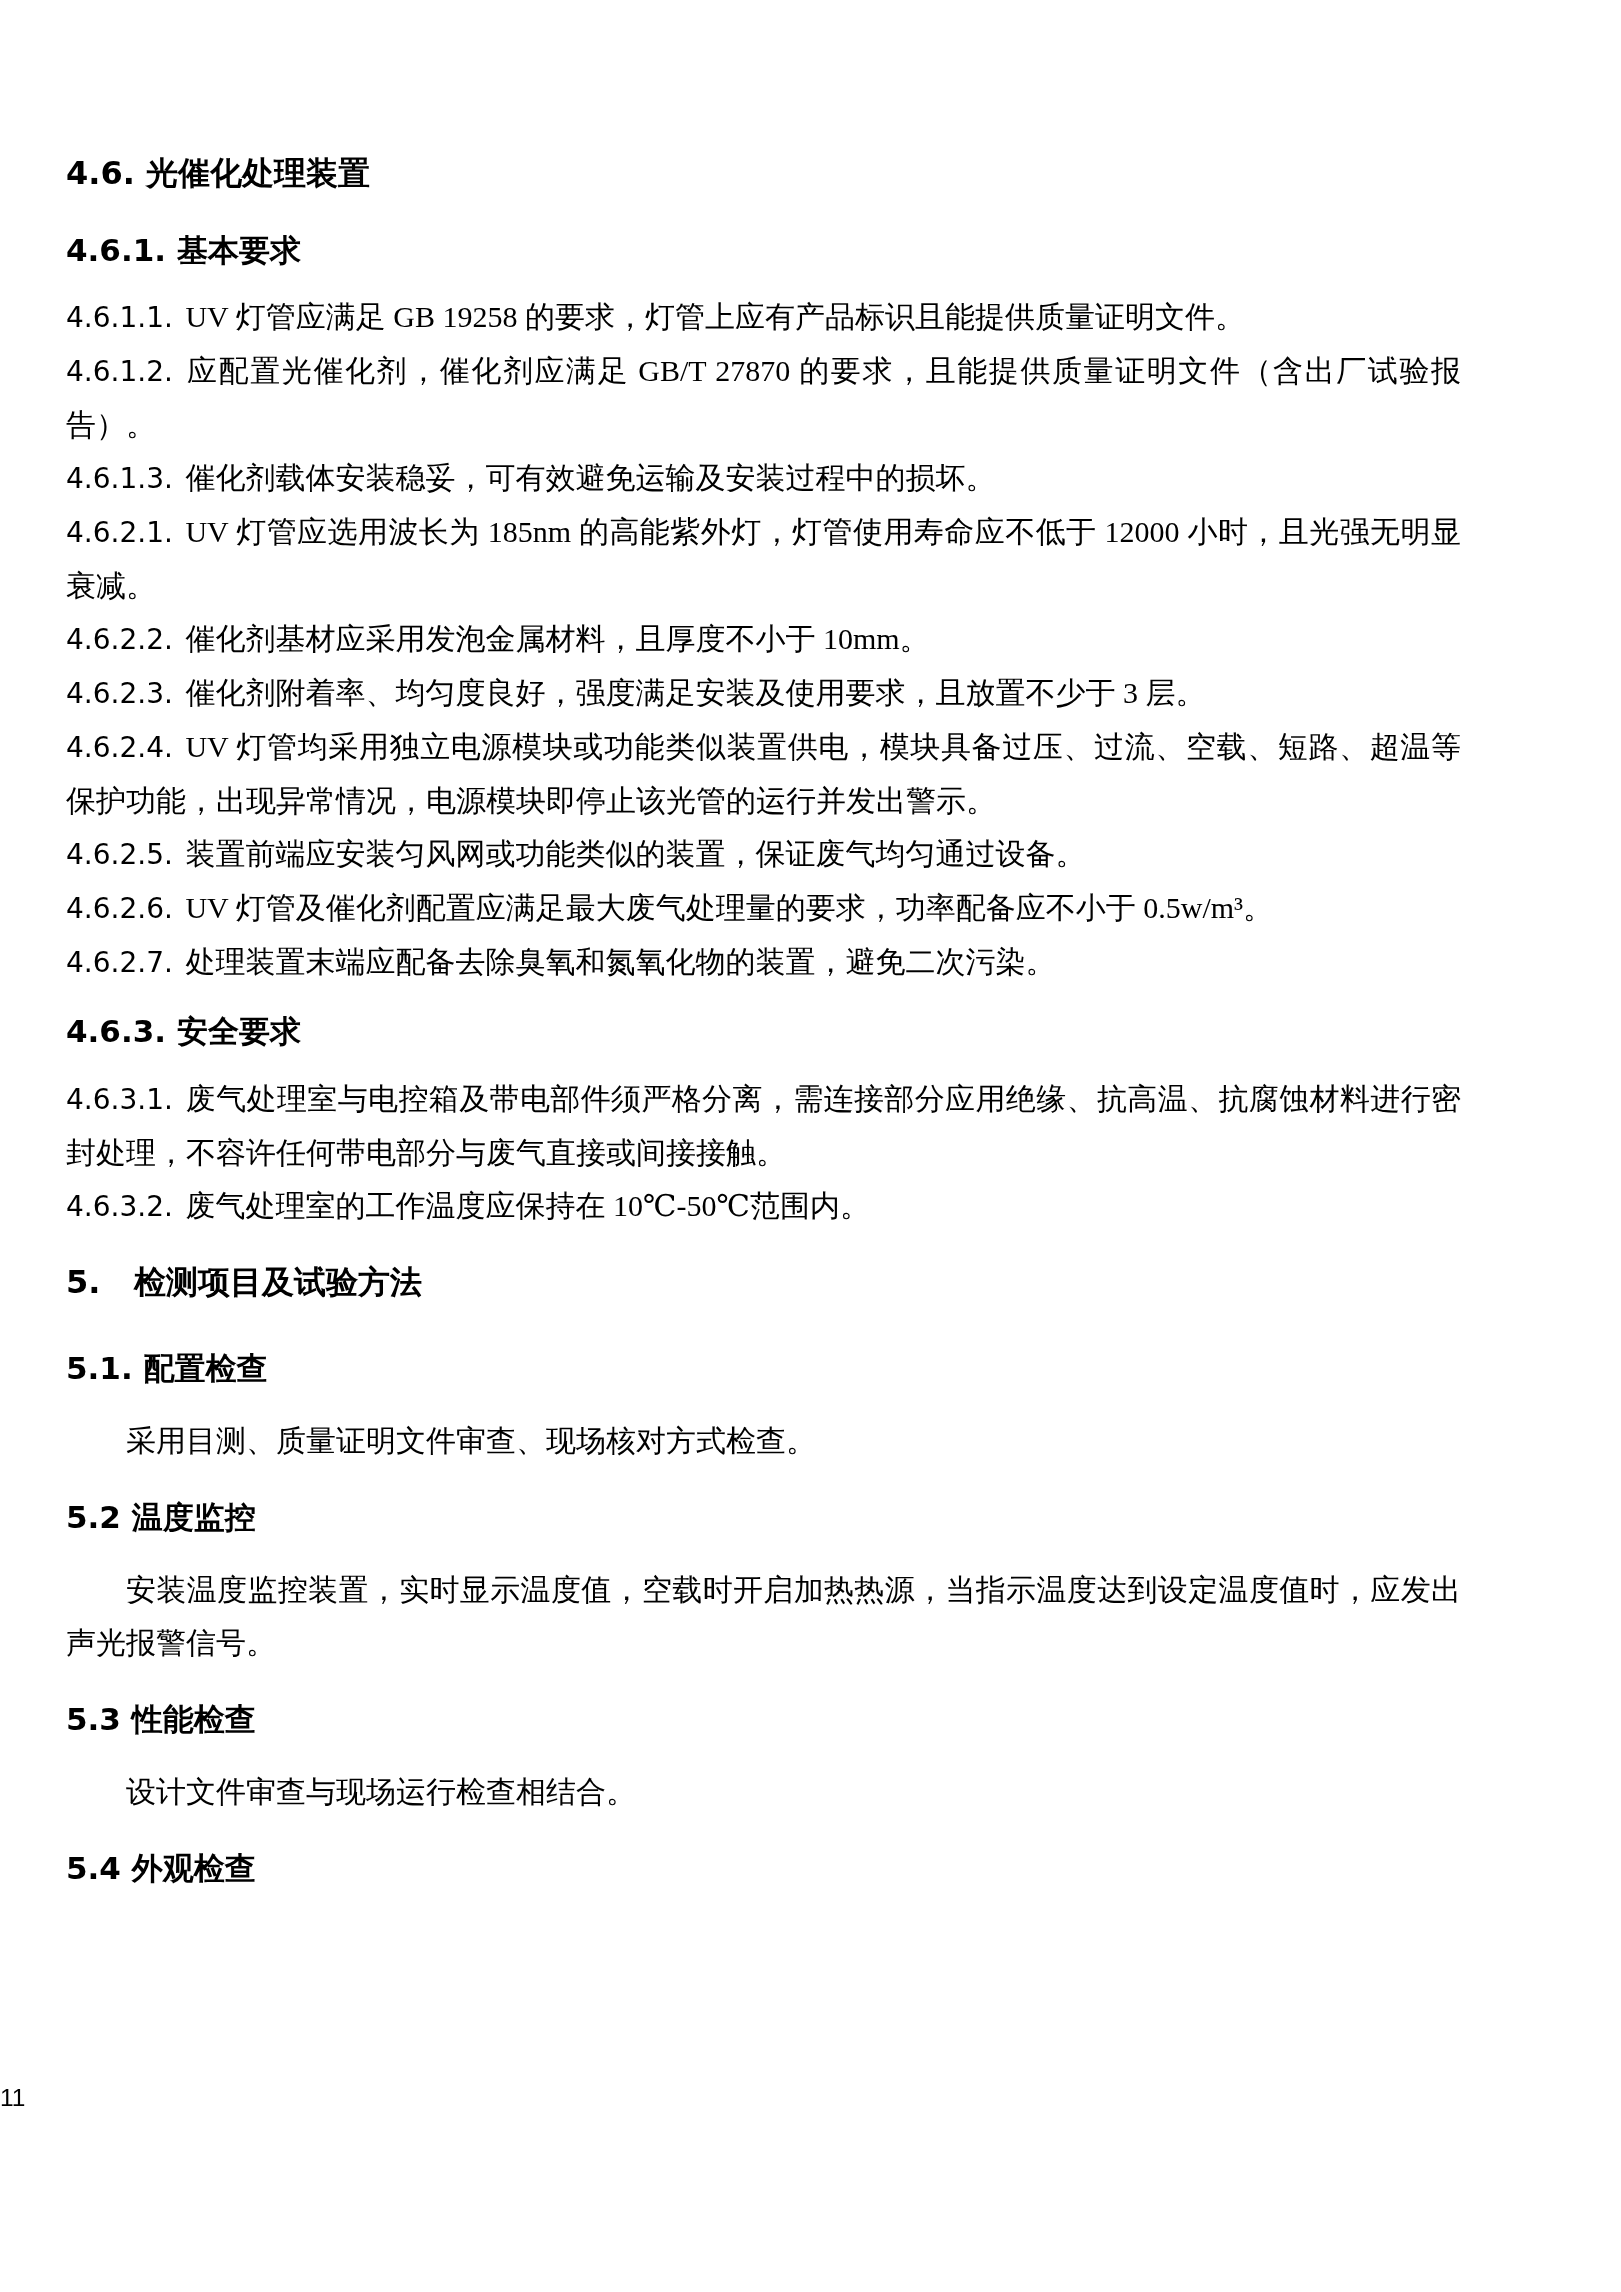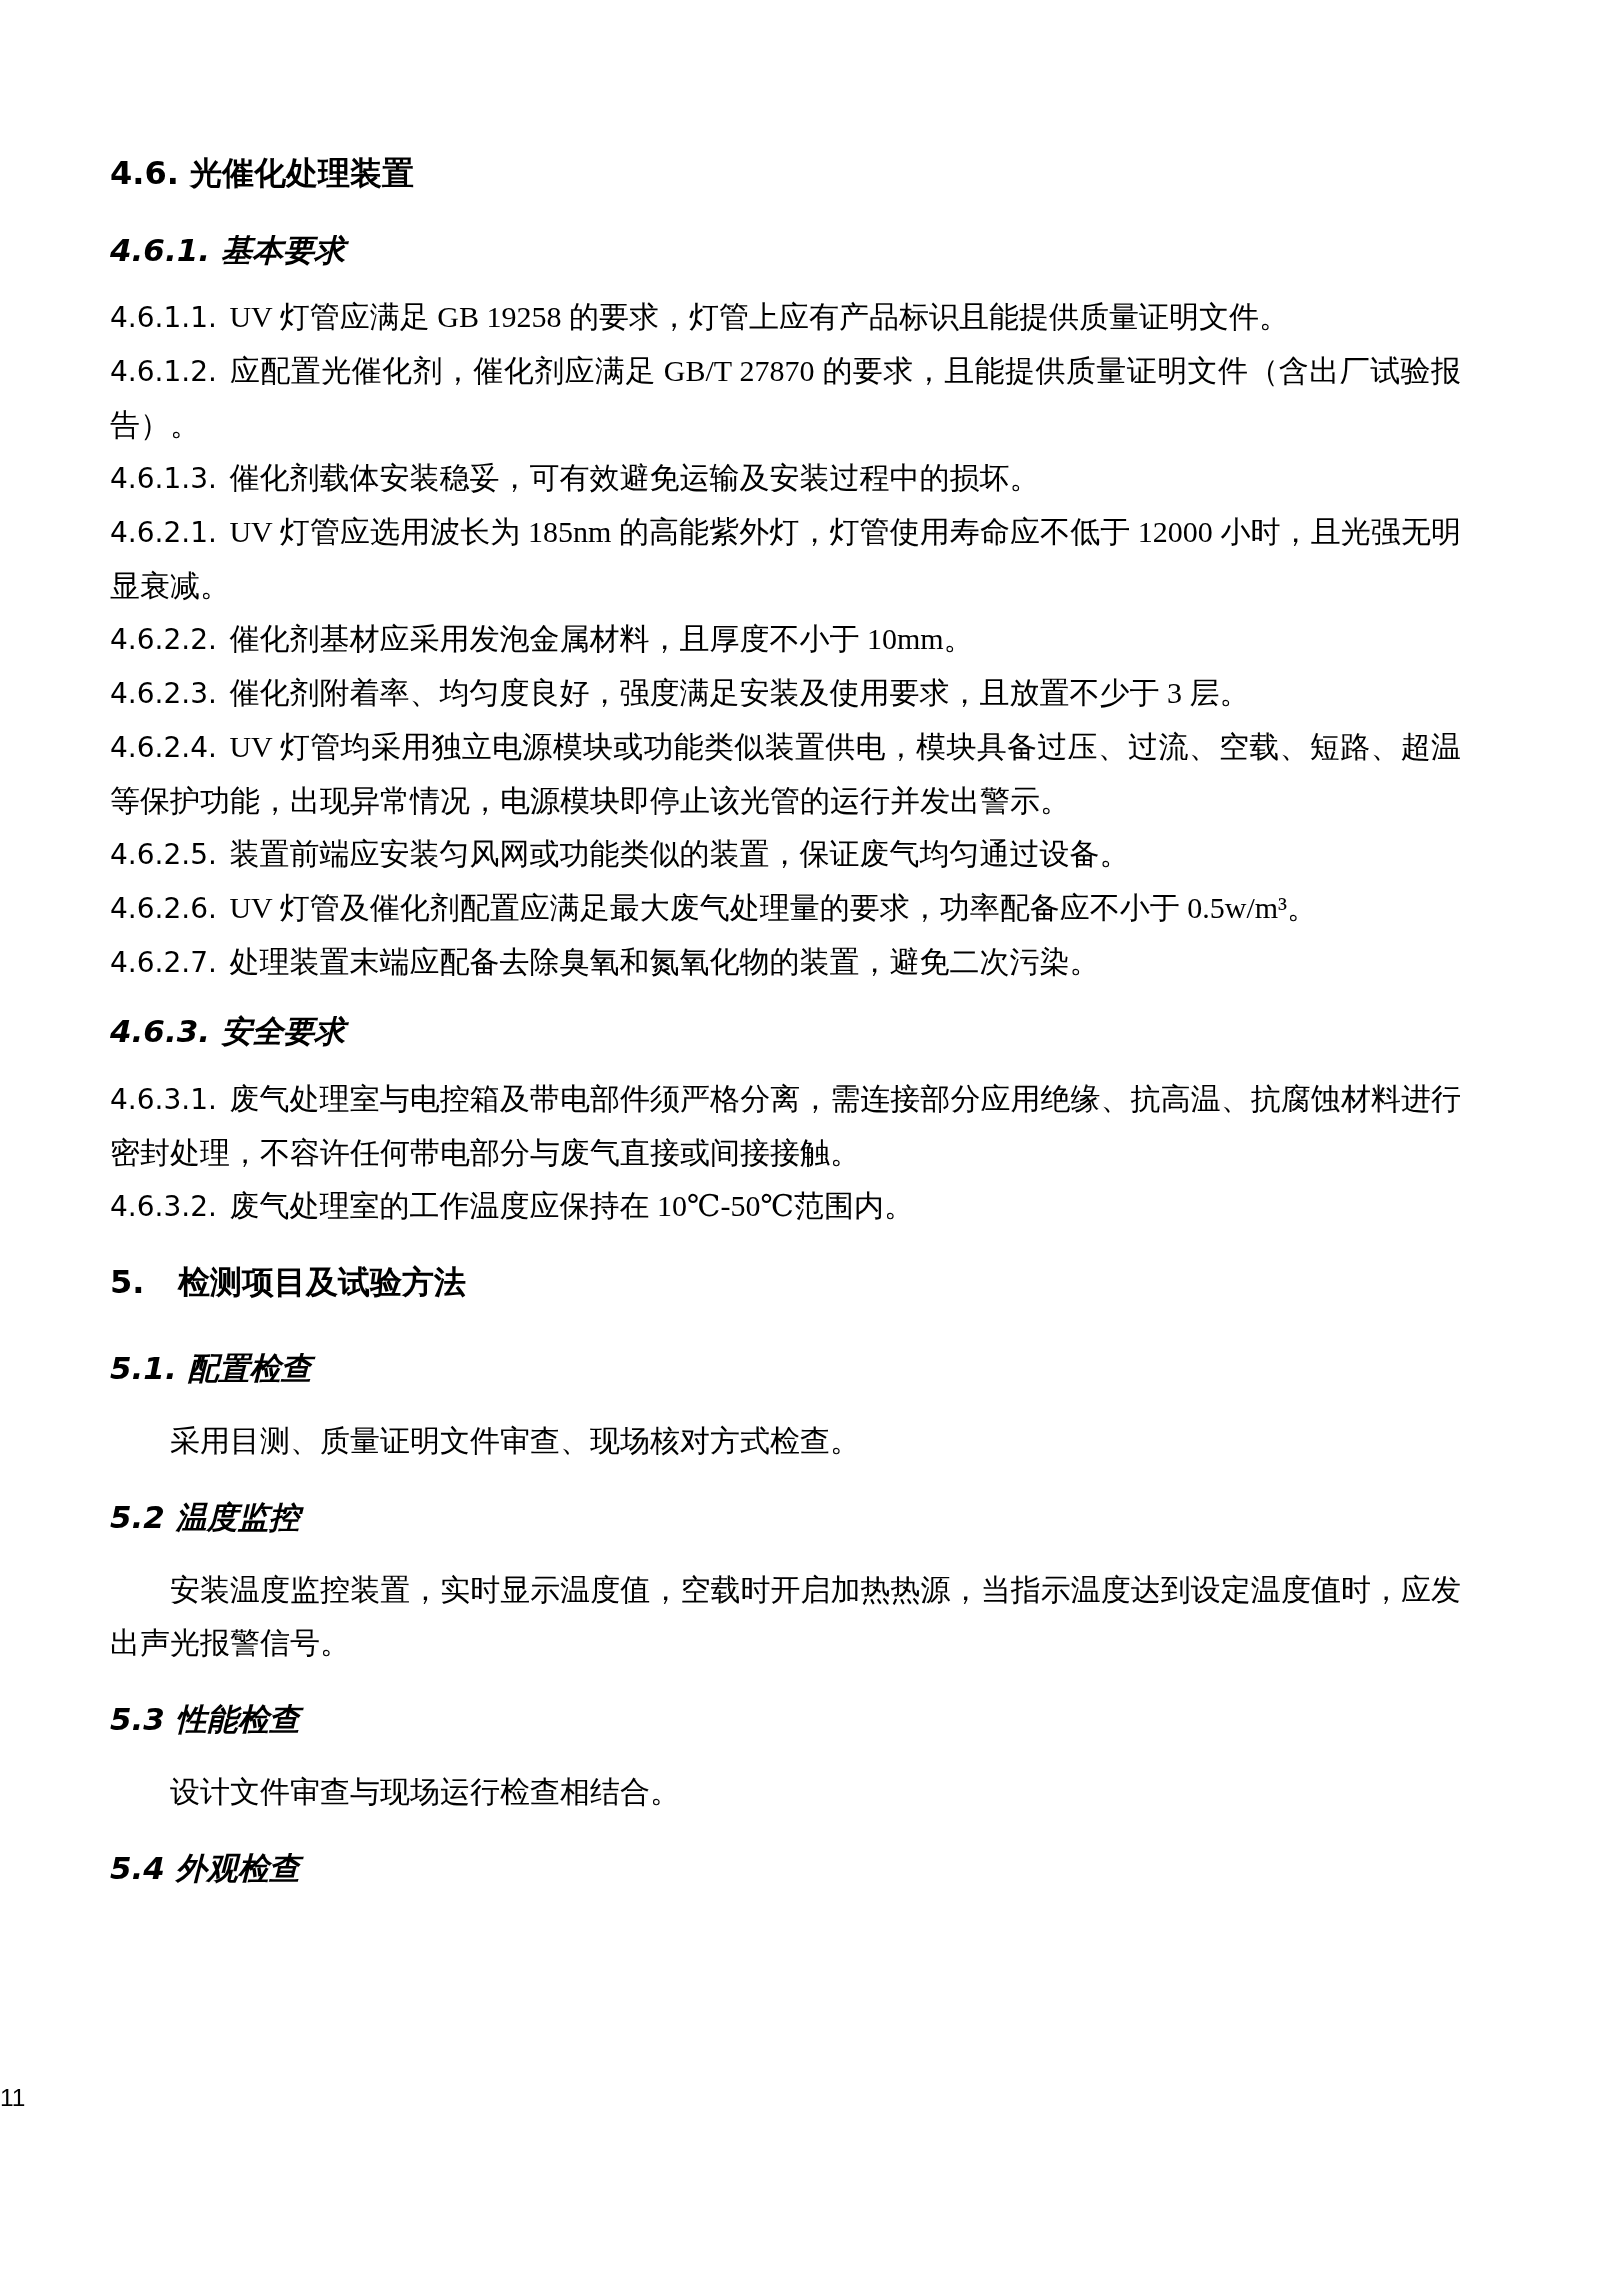--- a/index.html
+++ b/index.html
@@ -7,21 +7,21 @@
     padding: 0;
     background: #ffffff;
   }
   .page {
     position: relative;
     width: 1621px;
     height: 2293px;
     box-sizing: border-box;
     background: #ffffff;
     color: #000000;
-    padding: 147px 160px 0 110px;
+    padding: 147px 160px 0 66px;
     font-family: "Liberation Serif", "DejaVu Serif", serif;
     font-size: 30px;
     line-height: 53px;
     text-align: justify;
   }
   .para {
     margin: 0;
   }
   .para .num {
     font-family: "DejaVu Sans", "Liberation Sans", sans-serif;
@@ -33,21 +33,20 @@
     text-align: left;
     font-family: "Liberation Sans", "DejaVu Sans", sans-serif;
   }
   .h2 {
     font-size: 32px;
     margin: 0 0 23.5px 0;
   }
   .h3 {
     font-size: 31px;
     margin: 15.7px 0 13.7px 0;
-    font-style: italic;
   }
   .h2 .num, .h3 .num {
     font-family: "DejaVu Sans", "Liberation Sans", sans-serif;
     margin-right: 0.35em;
   }
   .h2.gap-wide {
     margin-top: 23px;
     margin-bottom: 33px;
   }
   .h2.gap-wide .num {

